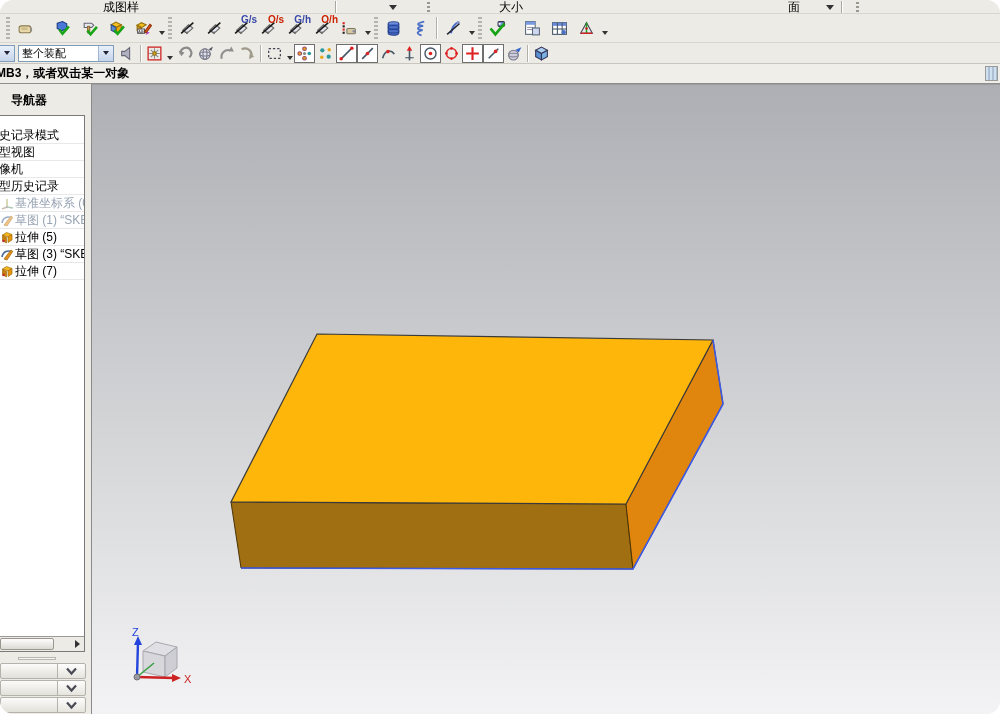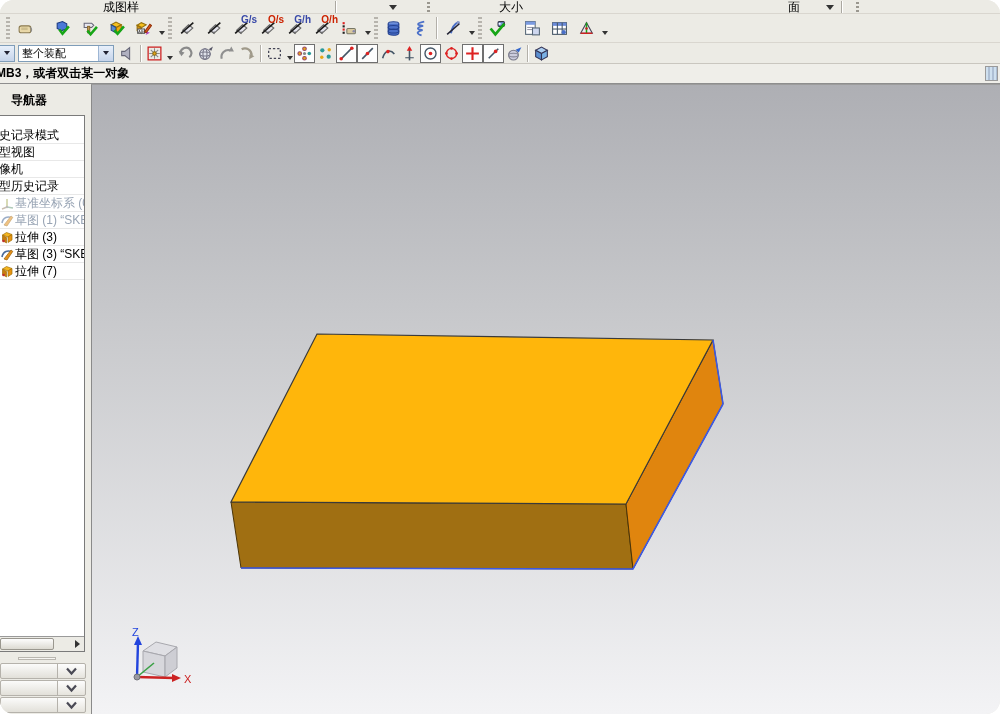--- a/index.html
+++ b/index.html
@@ -420,21 +420,21 @@
                 </svg></span>
               <span class="t-label dim">草图 (1) “SKET</span>
             </div>
             <div class="tree-row">
               <span class="t-icon"><svg width="14" height="14" viewBox="0 0 14 14">
                   <path d="M2.5 5 l4-2.5 5.5 2 -4 2.5z" fill="#f5b61f" stroke="#a07008" stroke-width=".7"></path>
                   <path d="M2.5 5 v5.5 l4 2.5 v-5.5z" fill="#c97d0e" stroke="#a07008" stroke-width=".7"></path>
                   <path d="M12 4.5 v5.5 l-4 2.5 v-5.5z" fill="#e89410" stroke="#a07008" stroke-width=".7"></path>
                   <circle cx="3.5" cy="11" r="1.3" fill="#c03030"></circle>
                 </svg></span>
-              <span class="t-label">拉伸 (3)</span>
+              <span class="t-label">拉伸 (5)</span>
             </div>
             <div class="tree-row">
               <span class="t-icon"><svg width="14" height="14" viewBox="0 0 14 14">
                   <path d="M2 10 C3 4 8 3 12 5" fill="none" stroke="#4a6a9a" stroke-width="1.6"></path>
                   <path d="M4 12 L11 3 l1.8 1.4 L7 13z" fill="#e6901a" stroke="#96600a" stroke-width=".7"></path>
                 </svg></span>
               <span class="t-label">草图 (3) “SKET</span>
             </div>
             <div class="tree-row">
               <span class="t-icon"><svg width="14" height="14" viewBox="0 0 14 14">

